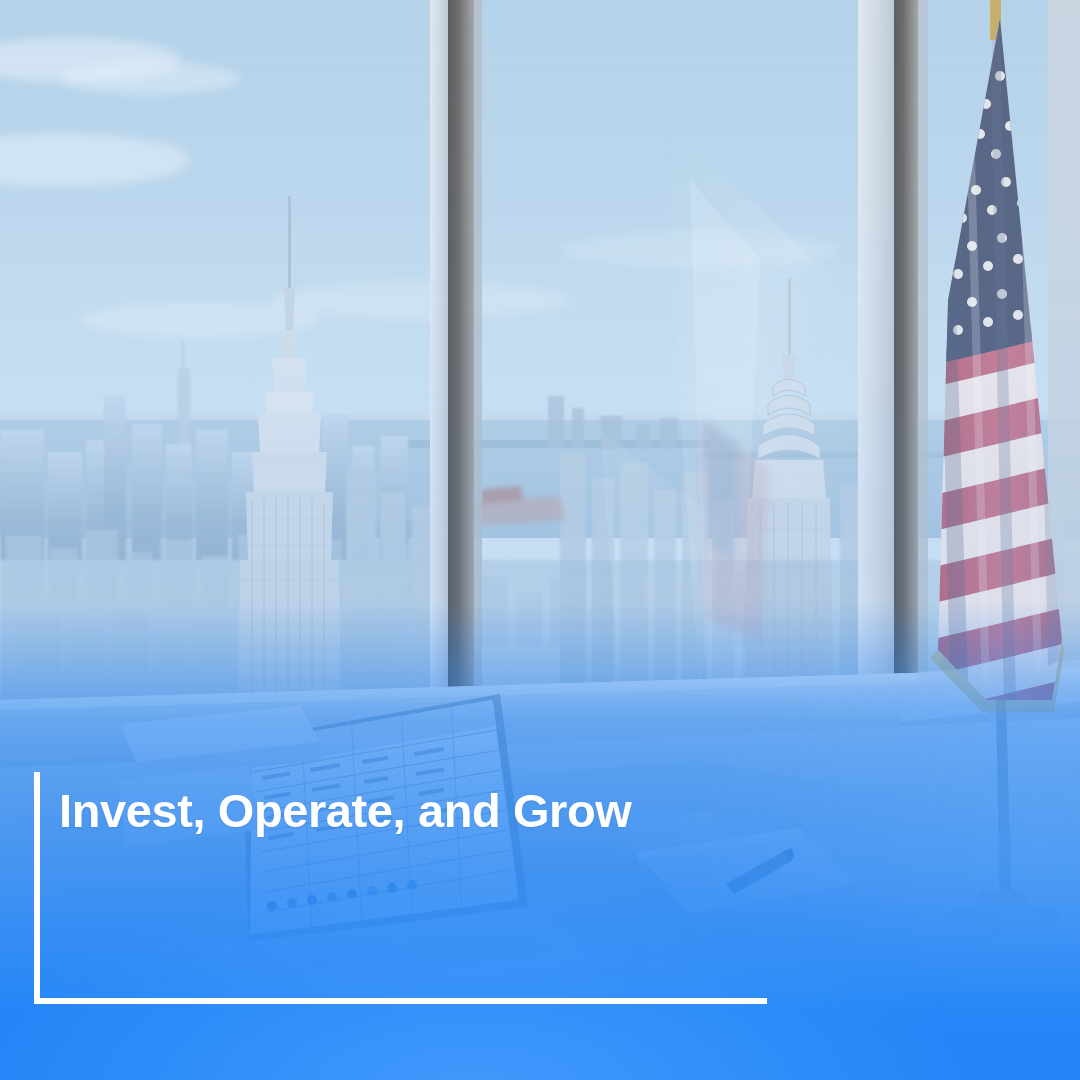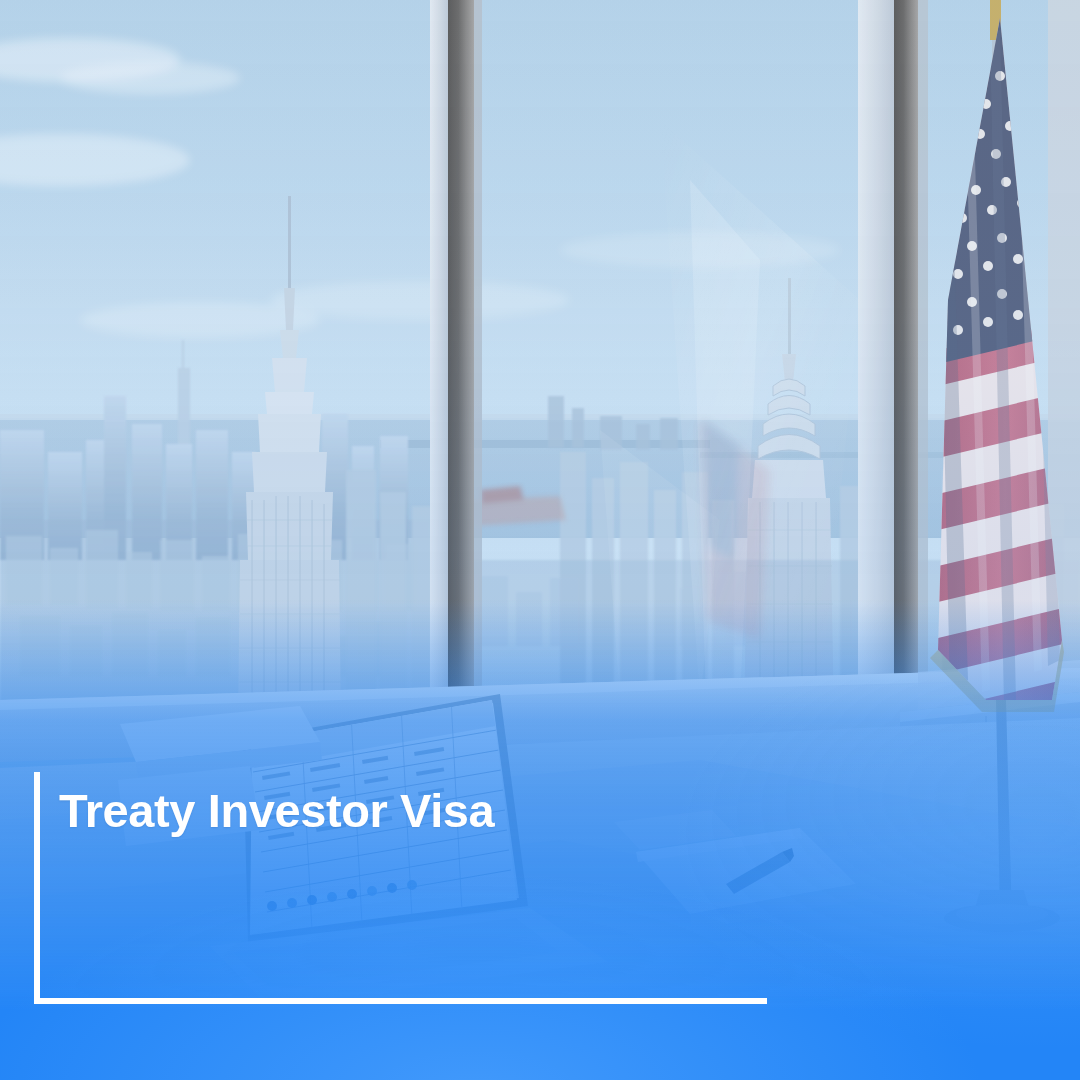--- a/index.html
+++ b/index.html
@@ -566,17 +566,17 @@
     </svg>
   </div>
 
   <div class="brand-overlay-soft"></div>
   <div class="brand-overlay"></div>
   <div class="bottom-sheen"></div>
 
   <div class="headline-block">
     <div class="bracket"></div>
     <h1 class="headline">
-      <span>Treaty Investor Visa</span>
+      <span>Invest, Operate, and Grow</span>
     </h1>
   </div>
 
 </div>
 
 </body></html>

